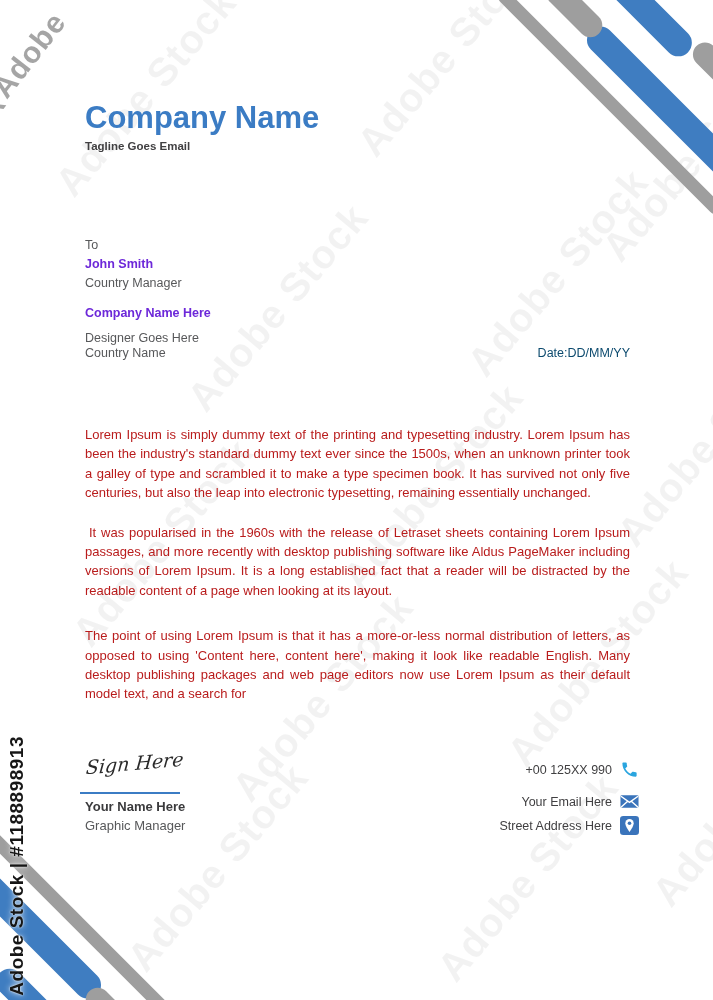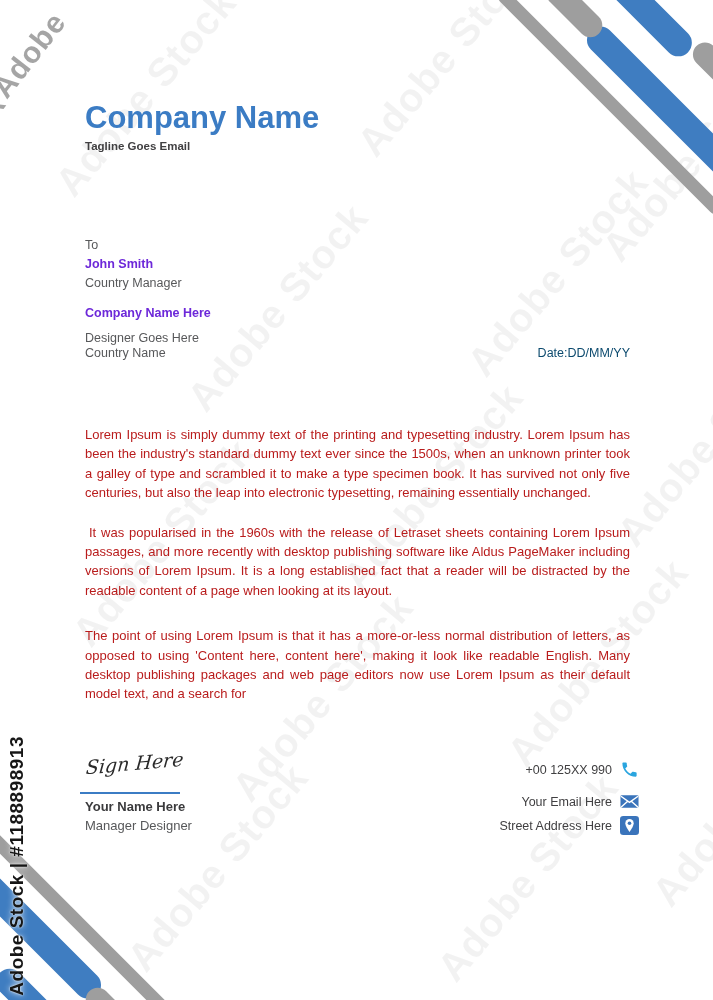--- a/index.html
+++ b/index.html
@@ -116,21 +116,21 @@
 
   <div class="body-copy">
     <p>Lorem Ipsum is simply dummy text of the printing and typesetting industry. Lorem Ipsum has been the industry's standard dummy text ever since the 1500s, when an unknown printer took a galley of type and scrambled it to make a type specimen book. It has survived not only five centuries, but also the leap into electronic typesetting, remaining essentially unchanged.</p>
     <p class="indent">It was popularised in the 1960s with the release of Letraset sheets containing Lorem Ipsum passages, and more recently with desktop publishing software like Aldus PageMaker including versions of Lorem Ipsum. It is a long established fact that a reader will be distracted by the readable content of a page when looking at its layout.</p>
     <p>The point of using Lorem Ipsum is that it has a more-or-less normal distribution of letters, as opposed to using 'Content here, content here', making it look like readable English. Many desktop publishing packages and web page editors now use Lorem Ipsum as their default model text, and a search for</p>
   </div>
 
   <div class="sig-script">Sign Here</div>
   <div class="sig-rule"></div>
   <div class="sig-name">Your Name Here</div>
-  <div class="sig-role">Manager Designer</div>
+  <div class="sig-role">Graphic Manager</div>
 
   <div class="contact-row c-phone">
     <span class="txt">+00 125XX 990</span>
     <span class="icon">
       <svg viewBox="0 0 24 24" width="19" height="19">
           <path fill="#2aa5df" d="M6.62 10.79c1.44 2.83 3.76 5.14 6.59 6.59l2.2-2.2c.27-.27.67-.36 1.02-.24 1.12.37 2.33.57 3.57.57.55 0 1 .45 1 1V20c0 .55-.45 1-1 1-9.39 0-17-7.61-17-17 0-.55.45-1 1-1h3.5c.55 0 1 .45 1 1 0 1.25.2 2.45.57 3.57.11.35.03.74-.25 1.02l-2.2 2.2z"></path>
         </svg>
     </span>
   </div>
   <div class="contact-row c-email">

